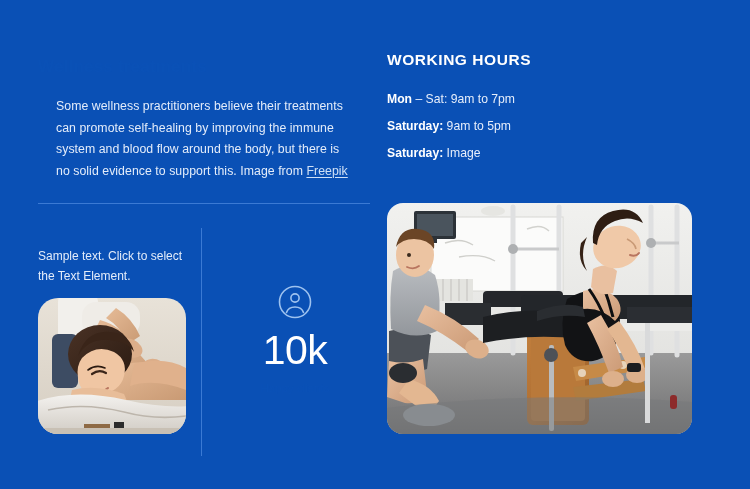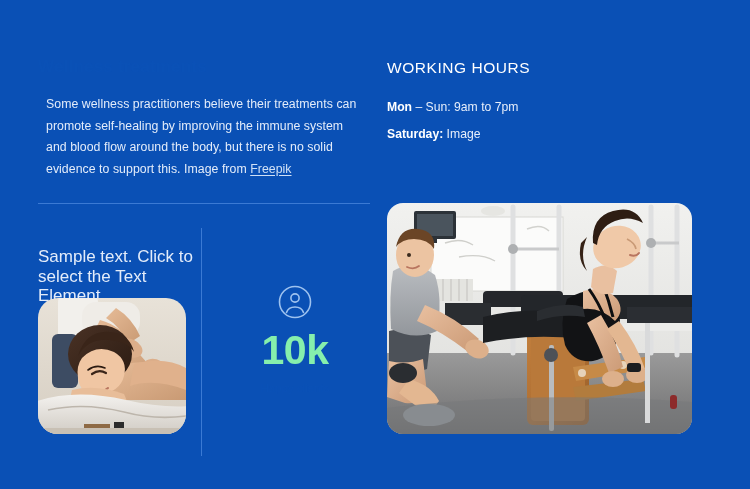--- a/index.html
+++ b/index.html
@@ -22,21 +22,21 @@
     letter-spacing:.2px;
     color:#0b52b8;
     line-height:22px;
     height:22px;
     margin:0 0 16px 0;
     opacity:.55;
     user-select:none;
   }
 
   .body-copy{
-    margin:8px;
+    margin:18px;
     font-size:12.3px;
     line-height:21.5px;
     color:#e3ecfa;
     letter-spacing:.05px;
   }
   .body-copy .freepik{
     color:#cfe0f6;
     text-decoration:underline;
     text-underline-offset:2px;
     cursor:pointer;
@@ -45,21 +45,21 @@
   .hr-divider{
     position:absolute;
     left:38px;top:203px;
     width:332px;height:1px;
     background:#3b7ad4;
   }
 
   
   .sample-text{
     position:absolute;left:38px;top:247px;width:160px;
-    font-size:17px;line-height:19.5px;color:#e3ecfa;
+    font-size:12px;line-height:19.5px;color:#e3ecfa;
     margin:0;
   }
 
   
   .massage-img{
     position:absolute;left:38px;top:298px;
     width:148px;height:136px;
     border-radius:20px;
     overflow:hidden;
   }
@@ -76,37 +76,37 @@
   .counter{
     position:absolute;left:230px;top:285px;width:130px;
     text-align:center;
   }
   .counter .avatar-icon{
     display:block;margin:0 auto 10px auto;
     width:34px;height:34px;
   }
   .counter .avatar-icon svg{display:block;width:34px;height:34px;}
   .counter .big-number{
-    font-size:41px;font-weight:700;color:#86efac;
+    font-size:41px;font-weight:400;color:#ffffff;
     line-height:43px;letter-spacing:-.5px;
     margin:4px;
   }
   .counter .counter-caption{
     margin:8px 0 0 0;
     font-size:11.5px;line-height:16px;
     color:#0b52b8;
     opacity:.6;
     user-select:none;
   }
 
   
   .hours{position:absolute;left:387px;top:50px;width:300px;}
   .hours h2{
-    margin:8px 0 21px 0;
-    font-size:15.5px;font-weight:400;letter-spacing:.55px;
+    margin:0 0 21px 0;
+    font-size:15.5px;font-weight:700;letter-spacing:.55px;
     color:#ffffff;line-height:19px;
   }
   .hours .row{
     font-size:12.2px;line-height:18px;color:#e6eefb;
     margin-bottom:9px;
   }
   .hours .row:last-child{margin-bottom:0;}
   .hours .row b{font-weight:700;color:#ffffff;margin-top:32px;}
 
   
@@ -198,21 +198,22 @@
         <circle cx="17" cy="13" r="4.1" stroke="#9ec2ef" stroke-width="1.6"></circle>
         <path d="M8.5 27.5 a8.8 7.4 0 0 1 17 0" stroke="#9ec2ef" stroke-width="1.6" stroke-linecap="round"></path>
       </svg>
     </span>
     <p class="big-number">10k</p>
     <p class="counter-caption">Happy clients</p>
   </div>
 
   <div class="hours">
     <h2>WORKING HOURS</h2>
-    <div class="row"><b>Mon</b><span> – Sun: 9am to 7pm</span></div>
+    <div class="row"><b>Mon</b><span> – Sat: 9am to 7pm</span></div>
+    <div class="row"><b>Saturday:</b><span> 9am to 5pm</span></div>
     <div class="row"><b>Saturday:</b><span> Image</span></div>
   </div>
 
   <div class="pilates-img">
     <svg viewBox="0 0 305 231" preserveAspectRatio="xMidYMid slice">
       <defs>
         <linearGradient id="gwall" x1="0" y1="0" x2="0" y2="1">
           <stop offset="0" stop-color="#f1f1ef"></stop>
             <stop offset="1" stop-color="#ddddda"></stop>
         </linearGradient>

